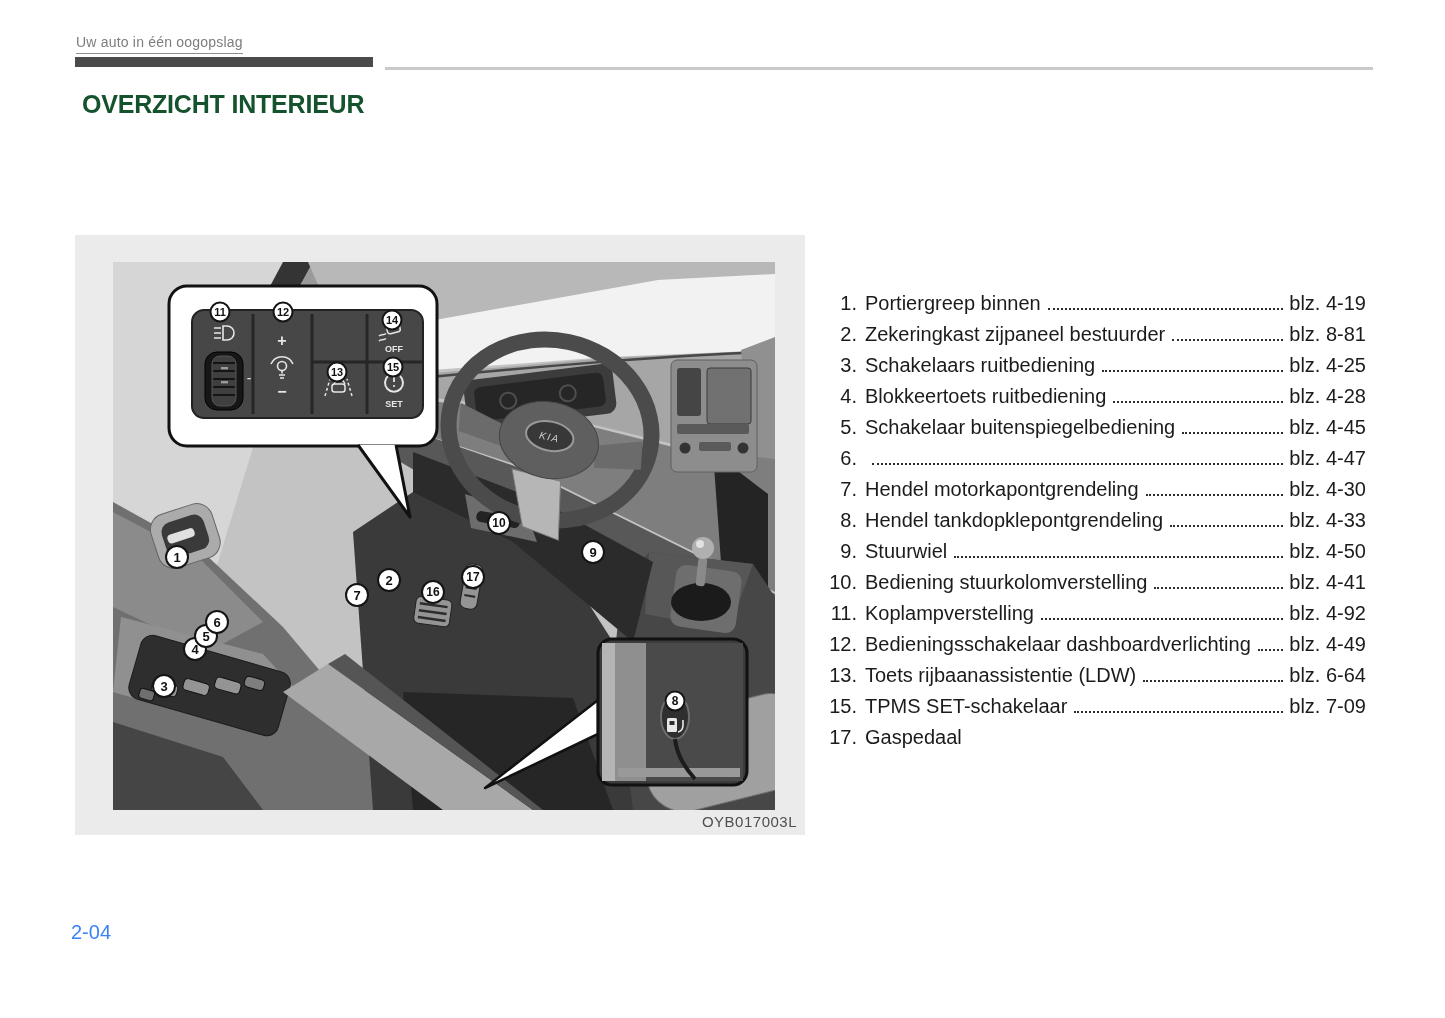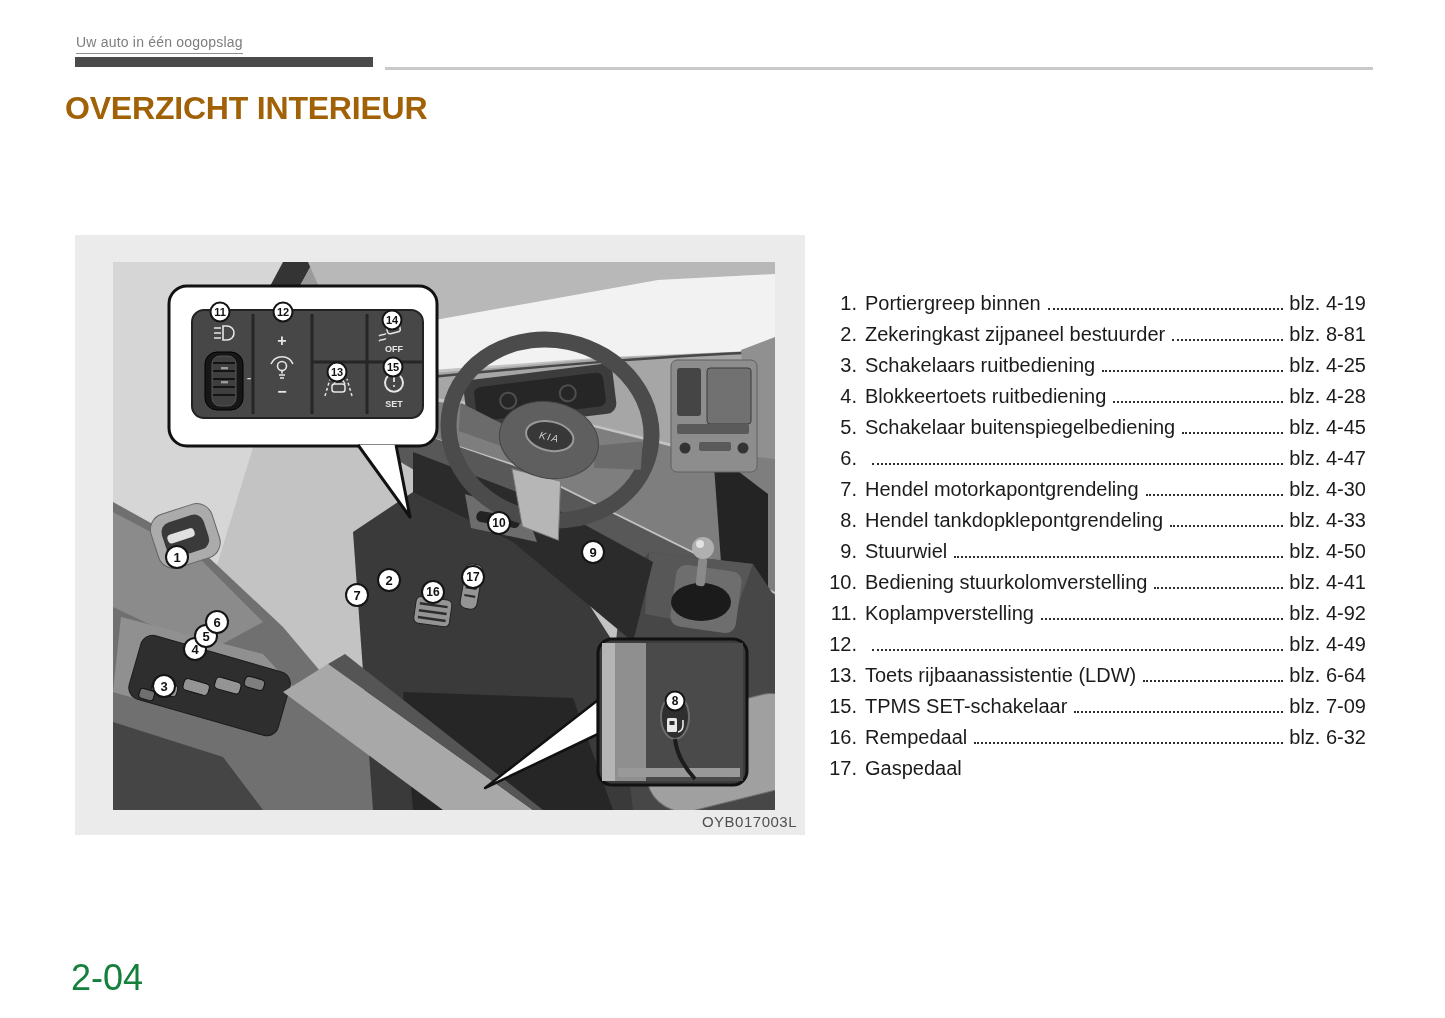--- a/index.html
+++ b/index.html
@@ -7,31 +7,31 @@
     width:1445px;height:1018px;position:relative;background:#ffffff;
     font-family:"Liberation Sans", sans-serif;color:#1b1b1b;overflow:hidden;
   }
   .runhead{
     position:absolute;left:76px;top:34px;font-size:14px;color:#7d7d7d;
     padding-bottom:3px;border-bottom:1px solid #8f8f8f;letter-spacing:.2px;
   }
   .runbar{position:absolute;left:75px;top:57px;width:298px;height:10px;background:#4a4a4a;}
   .runrule{position:absolute;left:385px;top:67px;width:988px;height:3px;background:#c9c9c9;}
   .pagetitle{
-    position:absolute;left:65px;top:90px;font-size:32px;font-weight:bold;color:#a16207;
+    position:absolute;left:82px;top:90px;font-size:25px;font-weight:bold;color:#14532d;
     letter-spacing:-0.2px;
   }
   .figwrap{position:absolute;left:75px;top:235px;width:730px;height:600px;}
   .toc{position:absolute;left:820px;top:284px;width:546px;}
   .toc-row{display:flex;align-items:flex-end;height:31px;font-size:20px;color:#1b1b1b;}
   .toc-num{width:37px;text-align:right;margin-right:8px;flex:none;}
   .toc-label{white-space:nowrap;}
   .toc-leader{flex:1;border-bottom:2px dotted #2e2e2e;margin:0 6px 5px 7px;min-width:18px;}
   .toc-ref{white-space:nowrap;flex:none;}
-  .pagenum{position:absolute;left:71px;top:957px;font-size:36px;color:#15803d;}
+  .pagenum{position:absolute;left:71px;top:921px;font-size:20px;color:#3b82f6;}
   svg text{font-family:"Liberation Sans", sans-serif;}
 </style>
 </head>
 <body>
 
 <div class="runhead">Uw auto in één oogopslag</div>
 <div class="runbar"></div>
 <div class="runrule"></div>
 
 <h1 class="pagetitle" style="margin:0;">OVERZICHT INTERIEUR</h1>
@@ -333,45 +333,40 @@
 
   <div class="toc-row">
     <span class="toc-num">11.</span>
     <span class="toc-label">Koplampverstelling</span>
     <span class="toc-leader"></span>
     <span class="toc-ref">blz. 4-92</span>
   </div>
 
   <div class="toc-row">
     <span class="toc-num">12.</span>
+    <span class="toc-label">Bedieningsschakelaar dashboardverlichting</span>
     <span class="toc-leader"></span>
     <span class="toc-ref">blz. 4-49</span>
   </div>
 
   <div class="toc-row">
     <span class="toc-num">13.</span>
     <span class="toc-label">Toets rijbaanassistentie (LDW)</span>
     <span class="toc-leader"></span>
     <span class="toc-ref">blz. 6-64</span>
   </div>
 
 
   <div class="toc-row">
     <span class="toc-num">15.</span>
     <span class="toc-label">TPMS SET-schakelaar</span>
     <span class="toc-leader"></span>
     <span class="toc-ref">blz. 7-09</span>
   </div>
 
-  <div class="toc-row">
-    <span class="toc-num">16.</span>
-    <span class="toc-label">Rempedaal</span>
-    <span class="toc-leader"></span>
-    <span class="toc-ref">blz. 6-32</span>
-  </div>
 
   <div class="toc-row">
     <span class="toc-num">17.</span>
     <span class="toc-label">Gaspedaal</span>
 
   </div>
 </div>
 
 <div class="pagenum">2-04</div>
 

